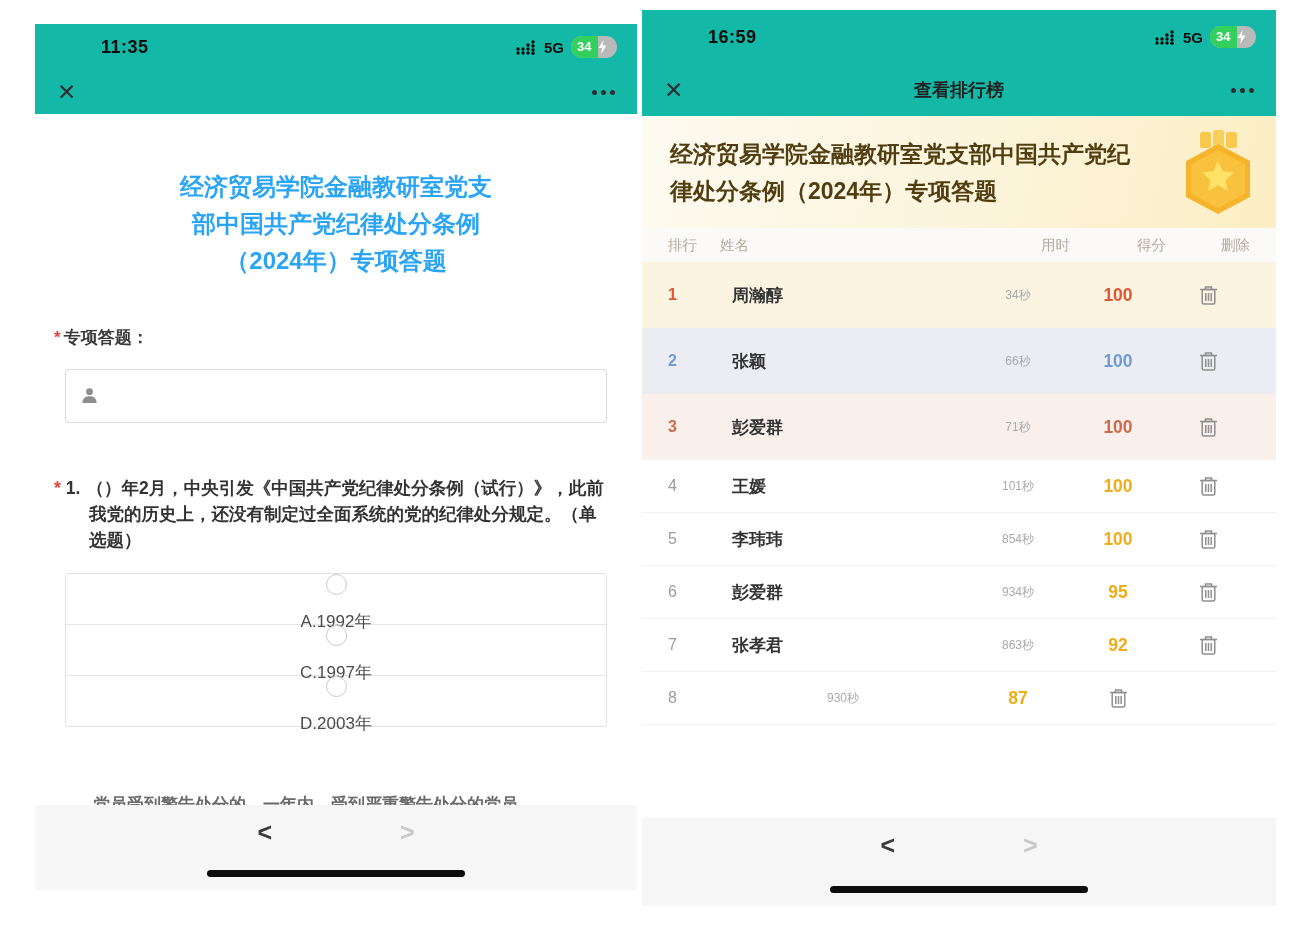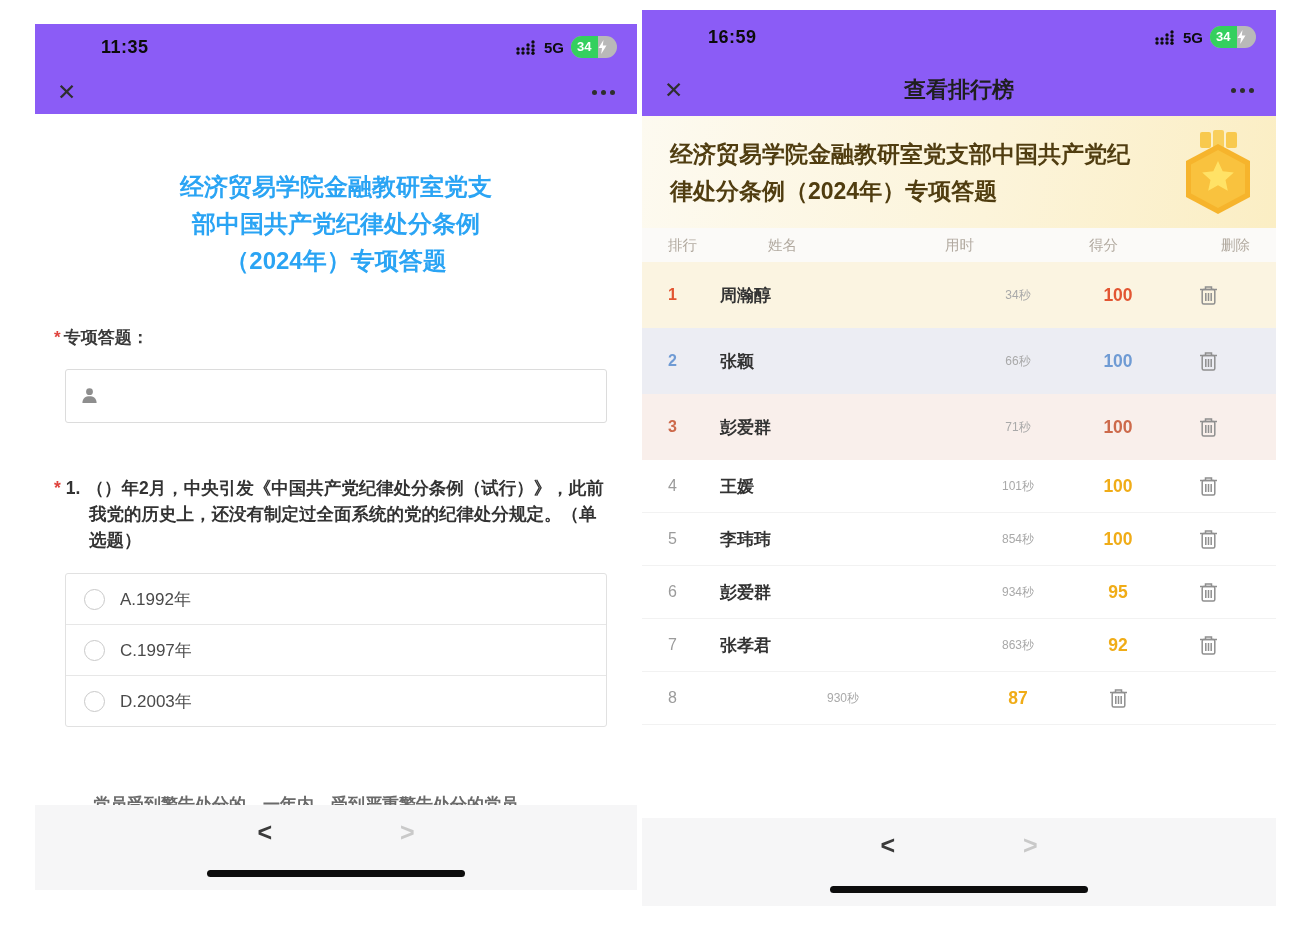--- a/index.html
+++ b/index.html
@@ -3,52 +3,52 @@
 <meta charset="utf-8">
 <style>
   html,body{margin:0;padding:0;}
   body{width:1302px;height:933px;background:#ffffff;position:relative;overflow:hidden;
        font-family:"Liberation Sans","DejaVu Sans",sans-serif;}
   .phone{position:absolute;background:#fff;overflow:hidden;}
   #phone-left{left:35px;top:24px;width:602px;height:866px;}
   #phone-right{left:642px;top:10px;width:634px;height:896px;}
 
   
-  .top-gray{background:#8b5cf6;}
+  .top-gray{background:#14b8a6;}
   .statusbar{display:flex;align-items:center;justify-content:space-between;height:46px;padding:0 20px 0 66px;}
   #phone-right .statusbar{height:54px;gap:19px;}
   .sb-time{font-weight:bold;font-size:18px;color:#0c0c0c;letter-spacing:.5px;}
   .status-icons{display:flex;align-items:center;gap:7px;}
   .net-label{font-size:15px;font-weight:bold;color:#0c0c0c;}
   .battery{width:46px;height:22px;border-radius:11px;background:#b9b9b9;position:relative;overflow:hidden;}
   .battery-fill{position:absolute;left:0;top:0;bottom:0;width:27px;background:#34d05e;}
   .battery-num{position:absolute;left:6px;top:0;color:#fff;font-size:13px;font-weight:bold;line-height:22px;}
   .bolt{position:absolute;left:27px;top:4px;}
   .navrow{display:grid;grid-template-columns:60px 1fr 60px;align-items:center;height:44px;padding:0 22px;}
   #phone-right .navrow{height:52px;}
   .close-x{font-size:23px;color:#2e2e2e;font-weight:300;justify-self:start;cursor:pointer;}
-  .nav-title{justify-self:center;font-size:22px;font-weight:bold;color:#1f1f1f;}
+  .nav-title{justify-self:center;font-size:18px;font-weight:bold;color:#1f1f1f;}
   .more-dots{display:flex;gap:4px;justify-self:end;cursor:pointer;}
   .more-dots i{width:5px;height:5px;border-radius:50%;background:#2e2e2e;}
 
   
   .form-title{color:#2aa4f4;font-weight:bold;font-size:24px;line-height:1.55;text-align:center;
               width:324px;margin:54px auto 0;line-break:strict;}
   .left-pad{padding:0 30px;}
   .name-row{margin-top:46px;font-size:17px;font-weight:bold;color:#3a3a3a;}
   .req{color:#e0443e;margin-right:3px;}
   .hang{margin-left:-11px;}
   .input-box{margin-top:20px;height:52px;border:1px solid #dcdcdc;border-radius:3px;
              display:flex;align-items:center;padding:0 14px;background:#fff;}
   .question{margin-top:52px;font-size:17.5px;font-weight:bold;color:#333;line-height:1.5;
             padding-left:24px;text-indent:-35px;}
   .q-num{margin:0 6px 0 2px;}
   .options{margin-top:20px;border:1px solid #e1e1e1;border-radius:3px;}
   .option{height:50px;display:flex;align-items:center;gap:15px;padding:0 18px;
-          border-bottom:1px solid #e7e7e7;font-size:17px;color:#4a4a4a;cursor:pointer;}
+          border-bottom:1px solid #e7e7e7;font-size:17px;color:#4a4a4a;cursor:pointer;flex-direction:column;}
   .option:last-child{border-bottom:none;}
   .radio{width:19px;height:19px;border-radius:50%;border:1.5px solid #c9c9c9;background:#fff;flex:none;}
   .clipped-line{position:absolute;left:58px;right:30px;bottom:85px;height:10px;overflow:hidden;
                 font-size:17px;font-weight:bold;color:#6a6a6a;line-height:19px;white-space:nowrap;}
 
   
   .bottombar{position:absolute;left:0;right:0;bottom:0;background:#f6f6f7;}
   #phone-left .bottombar{height:85px;}
   #phone-right .bottombar{height:88px;}
   .pager{display:flex;justify-content:center;gap:128px;padding-top:13px;font-size:25px;font-weight:bold;}
@@ -56,28 +56,28 @@
   .pager .next{color:#c9c9c9;cursor:pointer;}
   .home-indicator{position:absolute;left:50%;bottom:13px;transform:translateX(-50%);
                   width:258px;height:7px;border-radius:4px;background:#0d0d0d;}
 
   
   .banner{background:linear-gradient(100deg,#fdfaf0 0%,#fcf4da 55%,#fbeec4 100%);
           position:relative;padding:20px 104px 18px 28px;min-height:74px;}
   .banner-title{font-size:23px;font-weight:bold;color:#503d10;line-height:1.6;max-width:460px;line-break:strict;}
   .badge{position:absolute;right:16px;top:14px;}
   .lb-header{display:grid;grid-template-columns:52px 1fr 104px 96px 84px;align-items:center;
-             height:34px;padding:0 26px;background:#fbfaf8;color:#b2aaa0;font-size:14.5px;gap:48px;}
+             height:34px;padding:0 26px;background:#fbfaf8;color:#b2aaa0;font-size:14.5px;}
   .lb-header .c{text-align:right;}
   .lb-row{display:grid;grid-template-columns:52px 1fr 104px 96px 84px;align-items:center;
           height:52px;padding:0 26px;border-bottom:1px solid #f2f2f2;background:#fff;}
   .lb-row.top3{height:66px;border-bottom:none;}
   .lb-rank{font-size:16px;color:#9b9b9b;}
   .top3 .lb-rank{font-weight:bold;}
-  .lb-name{font-size:17px;font-weight:bold;color:#333;}
+  .lb-name{font-size:17px;font-weight:bold;color:#333;margin-left:12px;}
   .lb-time{color:#a9a9a9;font-size:12px;text-align:center;}
   .lb-score{font-weight:bold;font-size:17.5px;text-align:center;}
   .lb-del{display:flex;justify-content:center;cursor:pointer;}
 </style>
 </head>
 <body>
 
 <div class="phone" id="phone-left">
   <div class="top-gray">
     <div class="statusbar">

